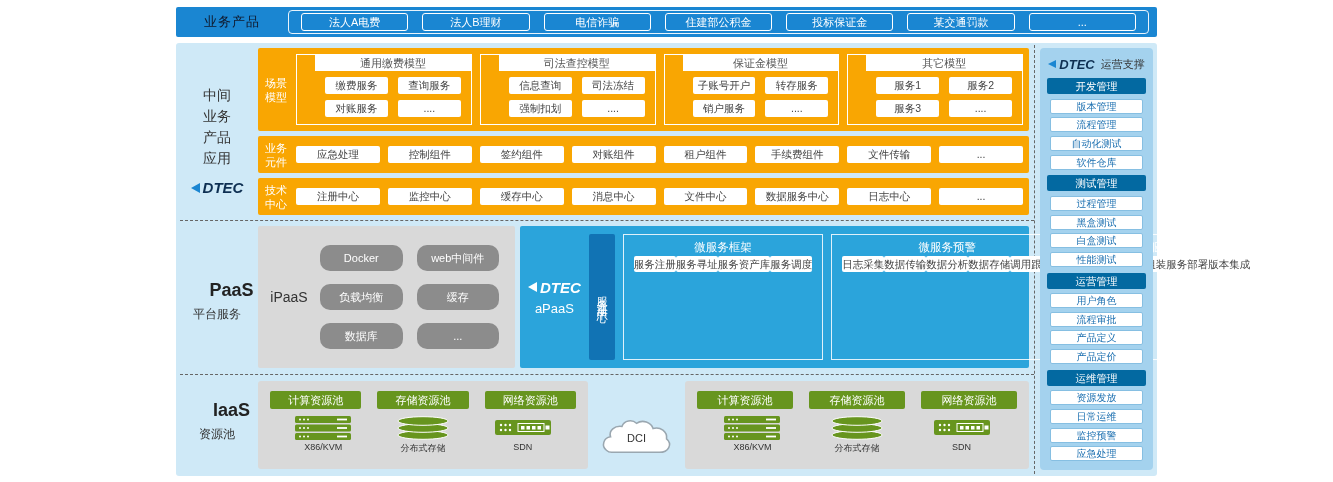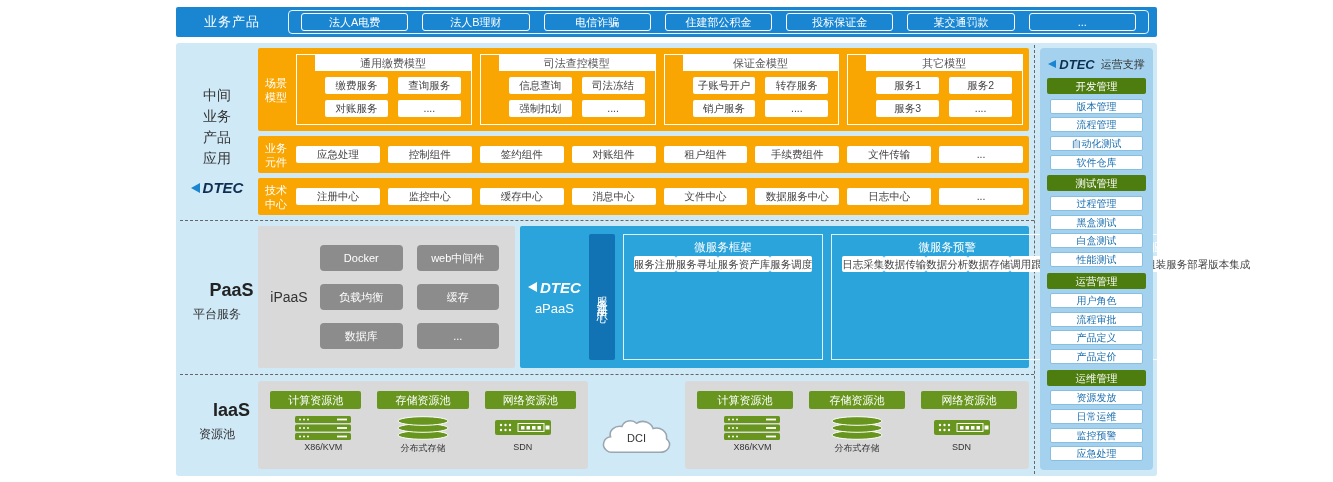--- a/index.html
+++ b/index.html
@@ -1,20 +1,20 @@
 <!DOCTYPE html>
 <html><head>
 <meta charset="utf-8">
 <style>
   * { margin:0; padding:0; box-sizing:border-box; }
   html,body { width:1333px; height:482px; background:#fff; font-family:"Liberation Sans", sans-serif; overflow:hidden; position:relative; }
 
   
   .top-bar { position:absolute; left:176px; top:7px; width:981px; height:30px; background:#1a86d2; border-radius:2px; display:flex; align-items:center; }
-  .top-bar-label { width:112px; text-align:center; color:#ffffff; font-size:13px; letter-spacing:1px; }
+  .top-bar-label { width:112px; text-align:center; color:#0f172a; font-size:13px; letter-spacing:1px; }
   .products-frame { flex:1; margin:0 8px 0 0; border:1px solid rgba(255,255,255,.9); border-radius:4px; display:flex; align-items:center; gap:14px; padding:0 12px; height:24px; }
   .product-chip { flex:1; border:1px solid #fff; border-radius:3px; color:#fff; font-size:11px; text-align:center; height:18px; line-height:16px; white-space:nowrap; overflow:hidden; }
 
   
   .main-panel { position:absolute; left:176px; top:43px; width:981px; height:433px; background:#cfe9f7; border-radius:3px; }
 
   
   .mid-label { position:absolute; left:0; top:42px; width:82px; text-align:center; font-size:14px; color:#333; line-height:21px; }
   .left-dtec { position:absolute; left:0; top:136px; width:82px; display:flex; justify-content:center; }
   .dtec { display:flex; align-items:center; gap:3px; font-style:italic; font-weight:bold; color:#0e2f52; font-size:15px; }
@@ -42,21 +42,21 @@
 
   
   .dash-h { position:absolute; left:4px; width:854px; border-top:1px dashed #666; }
   .dash-h.h1 { top:177px; } .dash-h.h2 { top:331px; }
   .dash-v { position:absolute; left:858px; top:2px; height:429px; border-left:1px dashed #666; }
 
   
   .ipaas-box { position:absolute; left:82px; top:183px; width:257px; height:142px; background:#d9d9d9; border-radius:2px; display:flex; align-items:center; }
   .ipaas-label { width:62px; text-align:center; font-size:14px; color:#333; }
   .ipaas-grid { flex:1; display:grid; grid-template-columns:1fr 1fr; gap:13px 14px; padding:14px 16px 14px 0; }
-  .gray-chip { background:#8c8c8c; color:#fff; font-size:11px; text-align:center; line-height:26px; height:26px; border-radius:4px; }
+  .gray-chip { background:#8c8c8c; color:#fff; font-size:11px; text-align:center; line-height:26px; height:26px; border-radius:10px; }
   .apaas-box { position:absolute; left:344px; top:183px; width:509px; height:142px; background:#2ba4db; border-radius:2px; display:flex; gap:8px; padding:8px; }
   .apaas-brand { width:78px; display:flex; flex-direction:column; justify-content:center; align-items:center; gap:5px; }
   .apaas-name { color:#fff; font-size:13px; }
   .registry-tab { width:26px; background:#1173b4; color:#fff; writing-mode:vertical-rl; text-orientation:upright; font-size:11px; letter-spacing:3px; display:flex; align-items:center; justify-content:center; border-radius:2px; }
   .apaas-group { flex:1; border:1px solid rgba(255,255,255,.85); display:flex; flex-direction:column; padding:3px 10px 6px; }
   .apaas-group-title { color:#fff; font-size:11.5px; text-align:center; height:18px; line-height:18px; }
   .apaas-items { flex:1; display:flex; flex-direction:row; justify-content:space-evenly; }
   .apaas-items .chip { height:16px; line-height:16px; }
 
   
@@ -70,21 +70,21 @@
   .hw-label { font-size:9px; color:#333; margin-top:2px; white-space:nowrap; }
   .dci { position:absolute; left:419px; top:372px; width:83px; height:44px; }
   .dci svg { position:absolute; inset:0; }
   .dci-label { position:absolute; left:0; top:17px; width:100%; text-align:center; font-size:11px; color:#333; }
 
   
   .sidebar { position:absolute; left:864px; top:5px; width:113px; height:422px; background:#a4d2ee; border-radius:4px; display:flex; flex-direction:column; padding:4px 0 5px; }
   .sidebar-brand { display:flex; align-items:center; justify-content:center; gap:6px; height:24px; }
   .sidebar-title { font-size:11px; color:#333; }
   .sb-group { flex:1; display:flex; flex-direction:column; }
-  .sb-header { margin:2px 7px 1px; background:#4d7c0f; color:#fff; font-size:10.5px; text-align:center; height:16px; line-height:16px; border-radius:2px; }
+  .sb-header { margin:2px 7px 1px; background:#0369a1; color:#fff; font-size:10.5px; text-align:center; height:16px; line-height:16px; border-radius:2px; }
   .sb-items { flex:1; display:flex; flex-direction:column; justify-content:space-evenly; }
   .sb-item { margin:0 10px; background:#fff; border:1px solid #86bfe2; color:#1b6fb0; font-size:10px; text-align:center; height:15px; line-height:13px; border-radius:2px; }
 </style>
 </head>
 <body>
 
 <div class="top-bar">
   <div class="top-bar-label">业务产品</div>
   <div class="products-frame">
 

